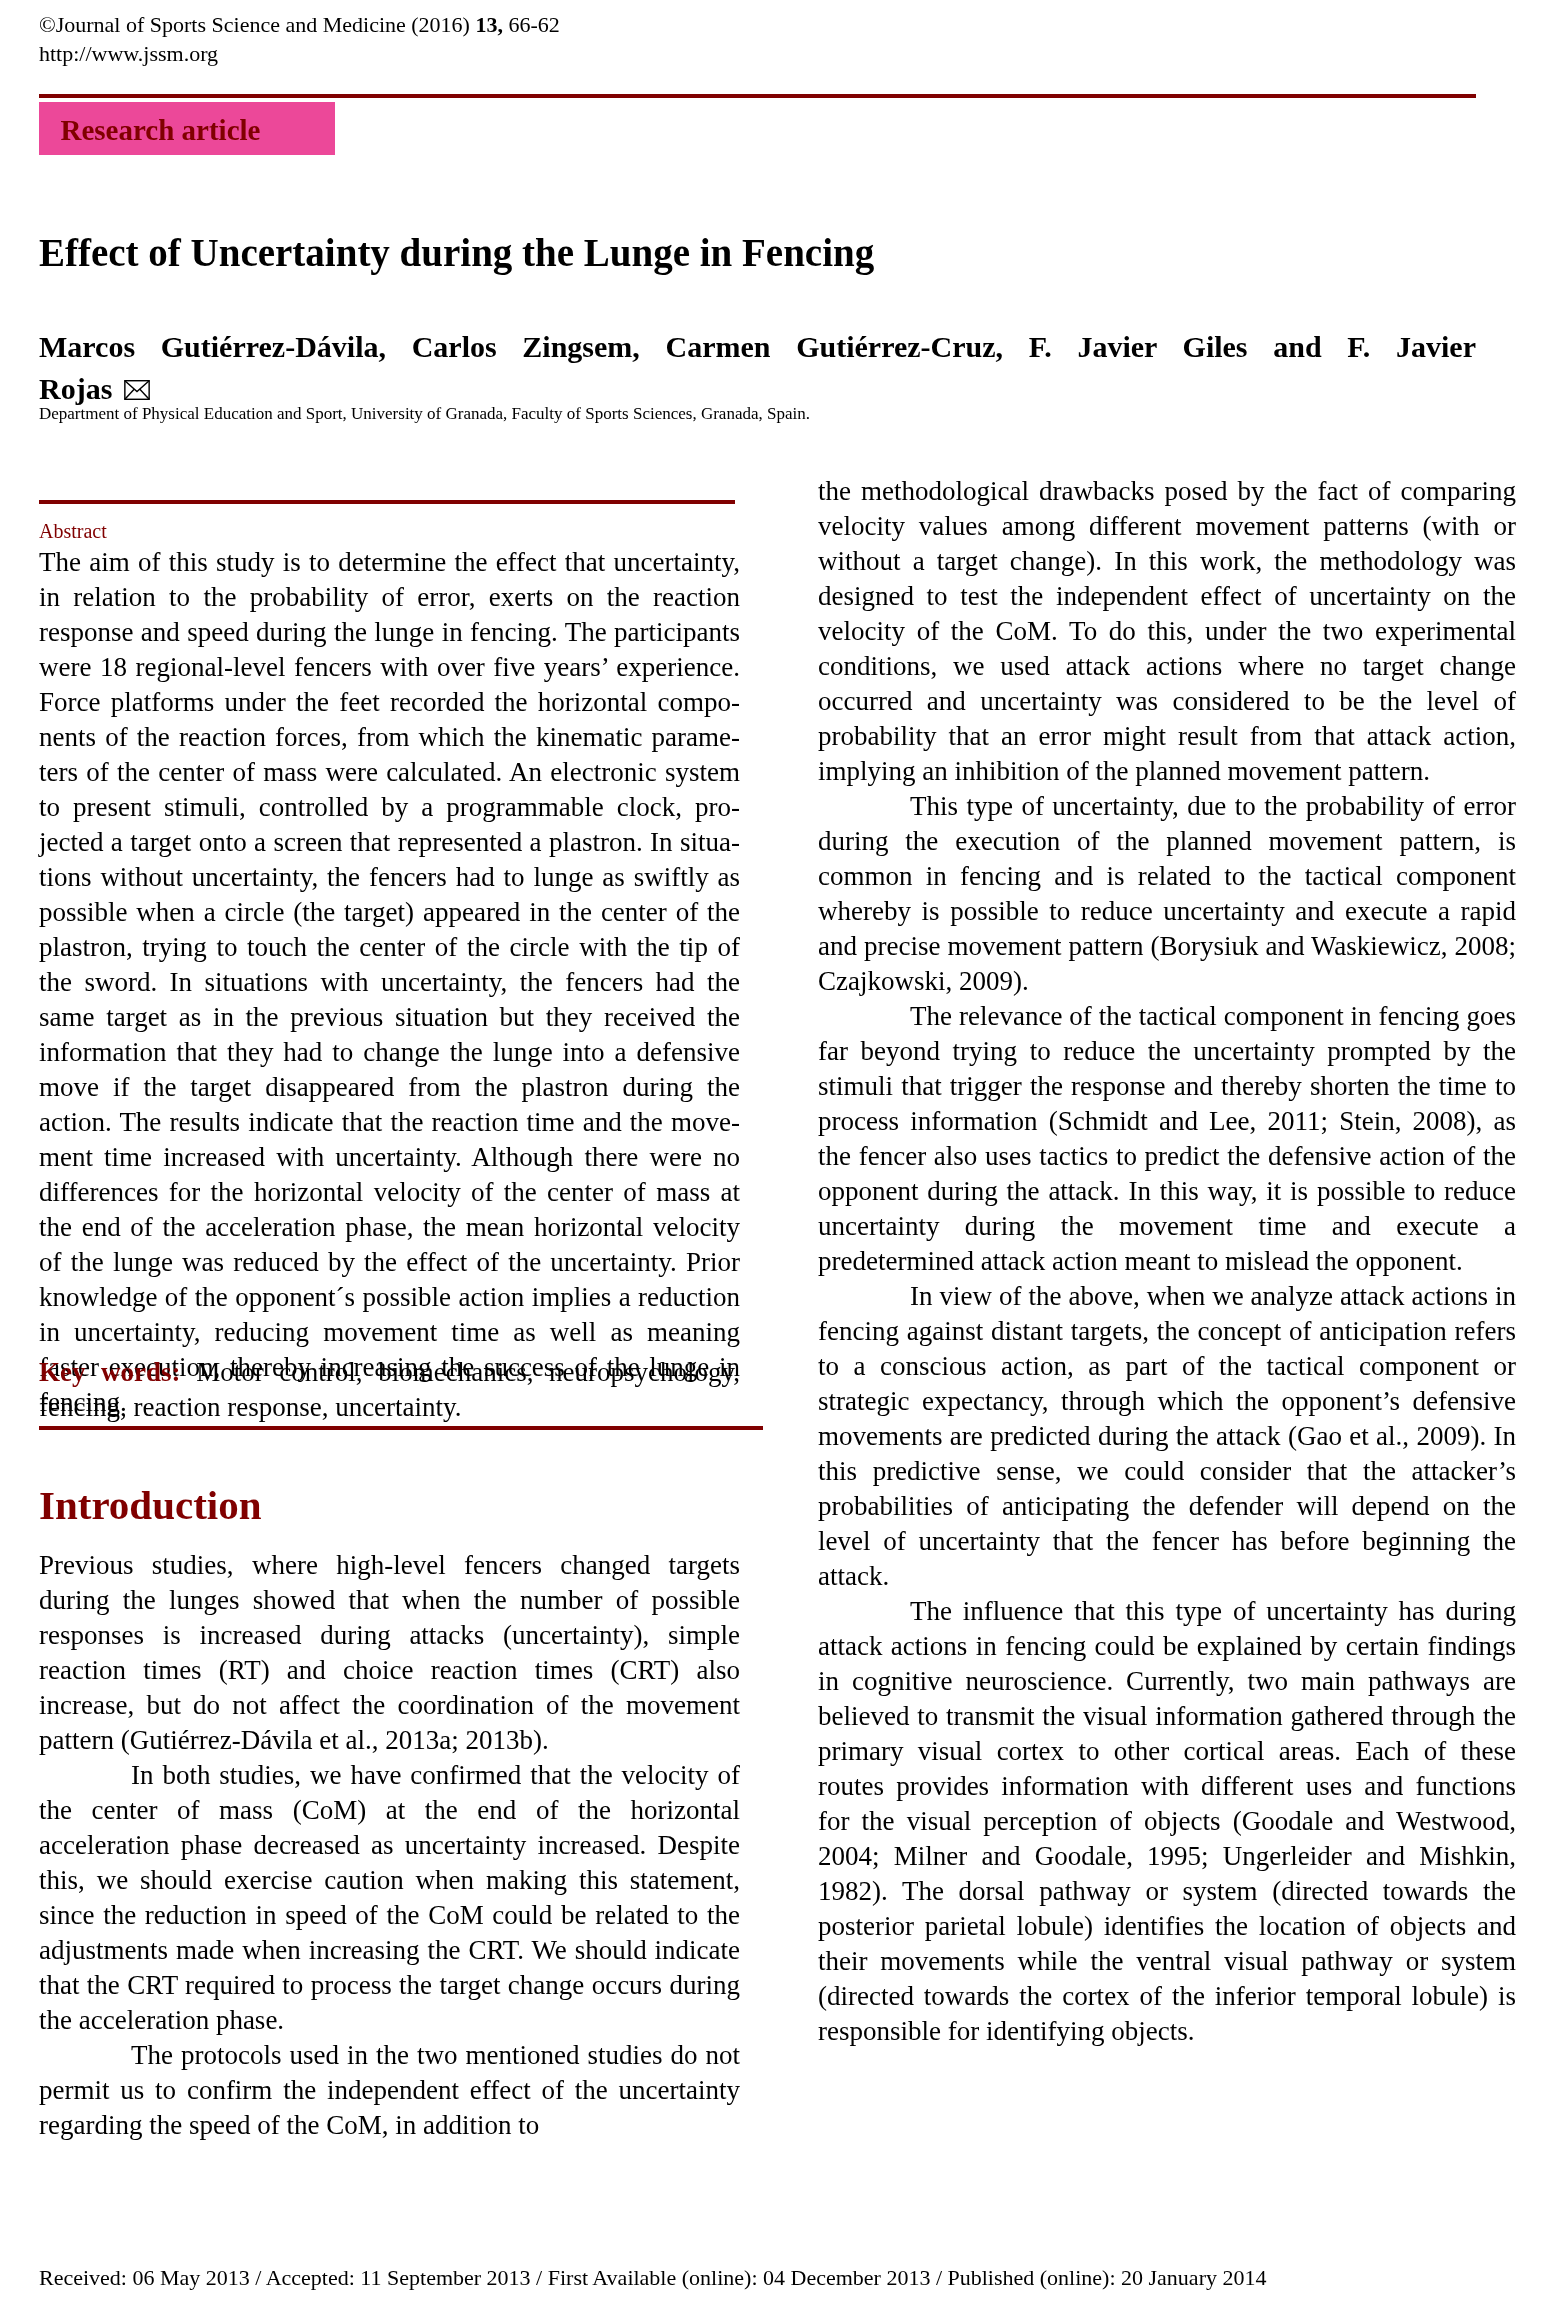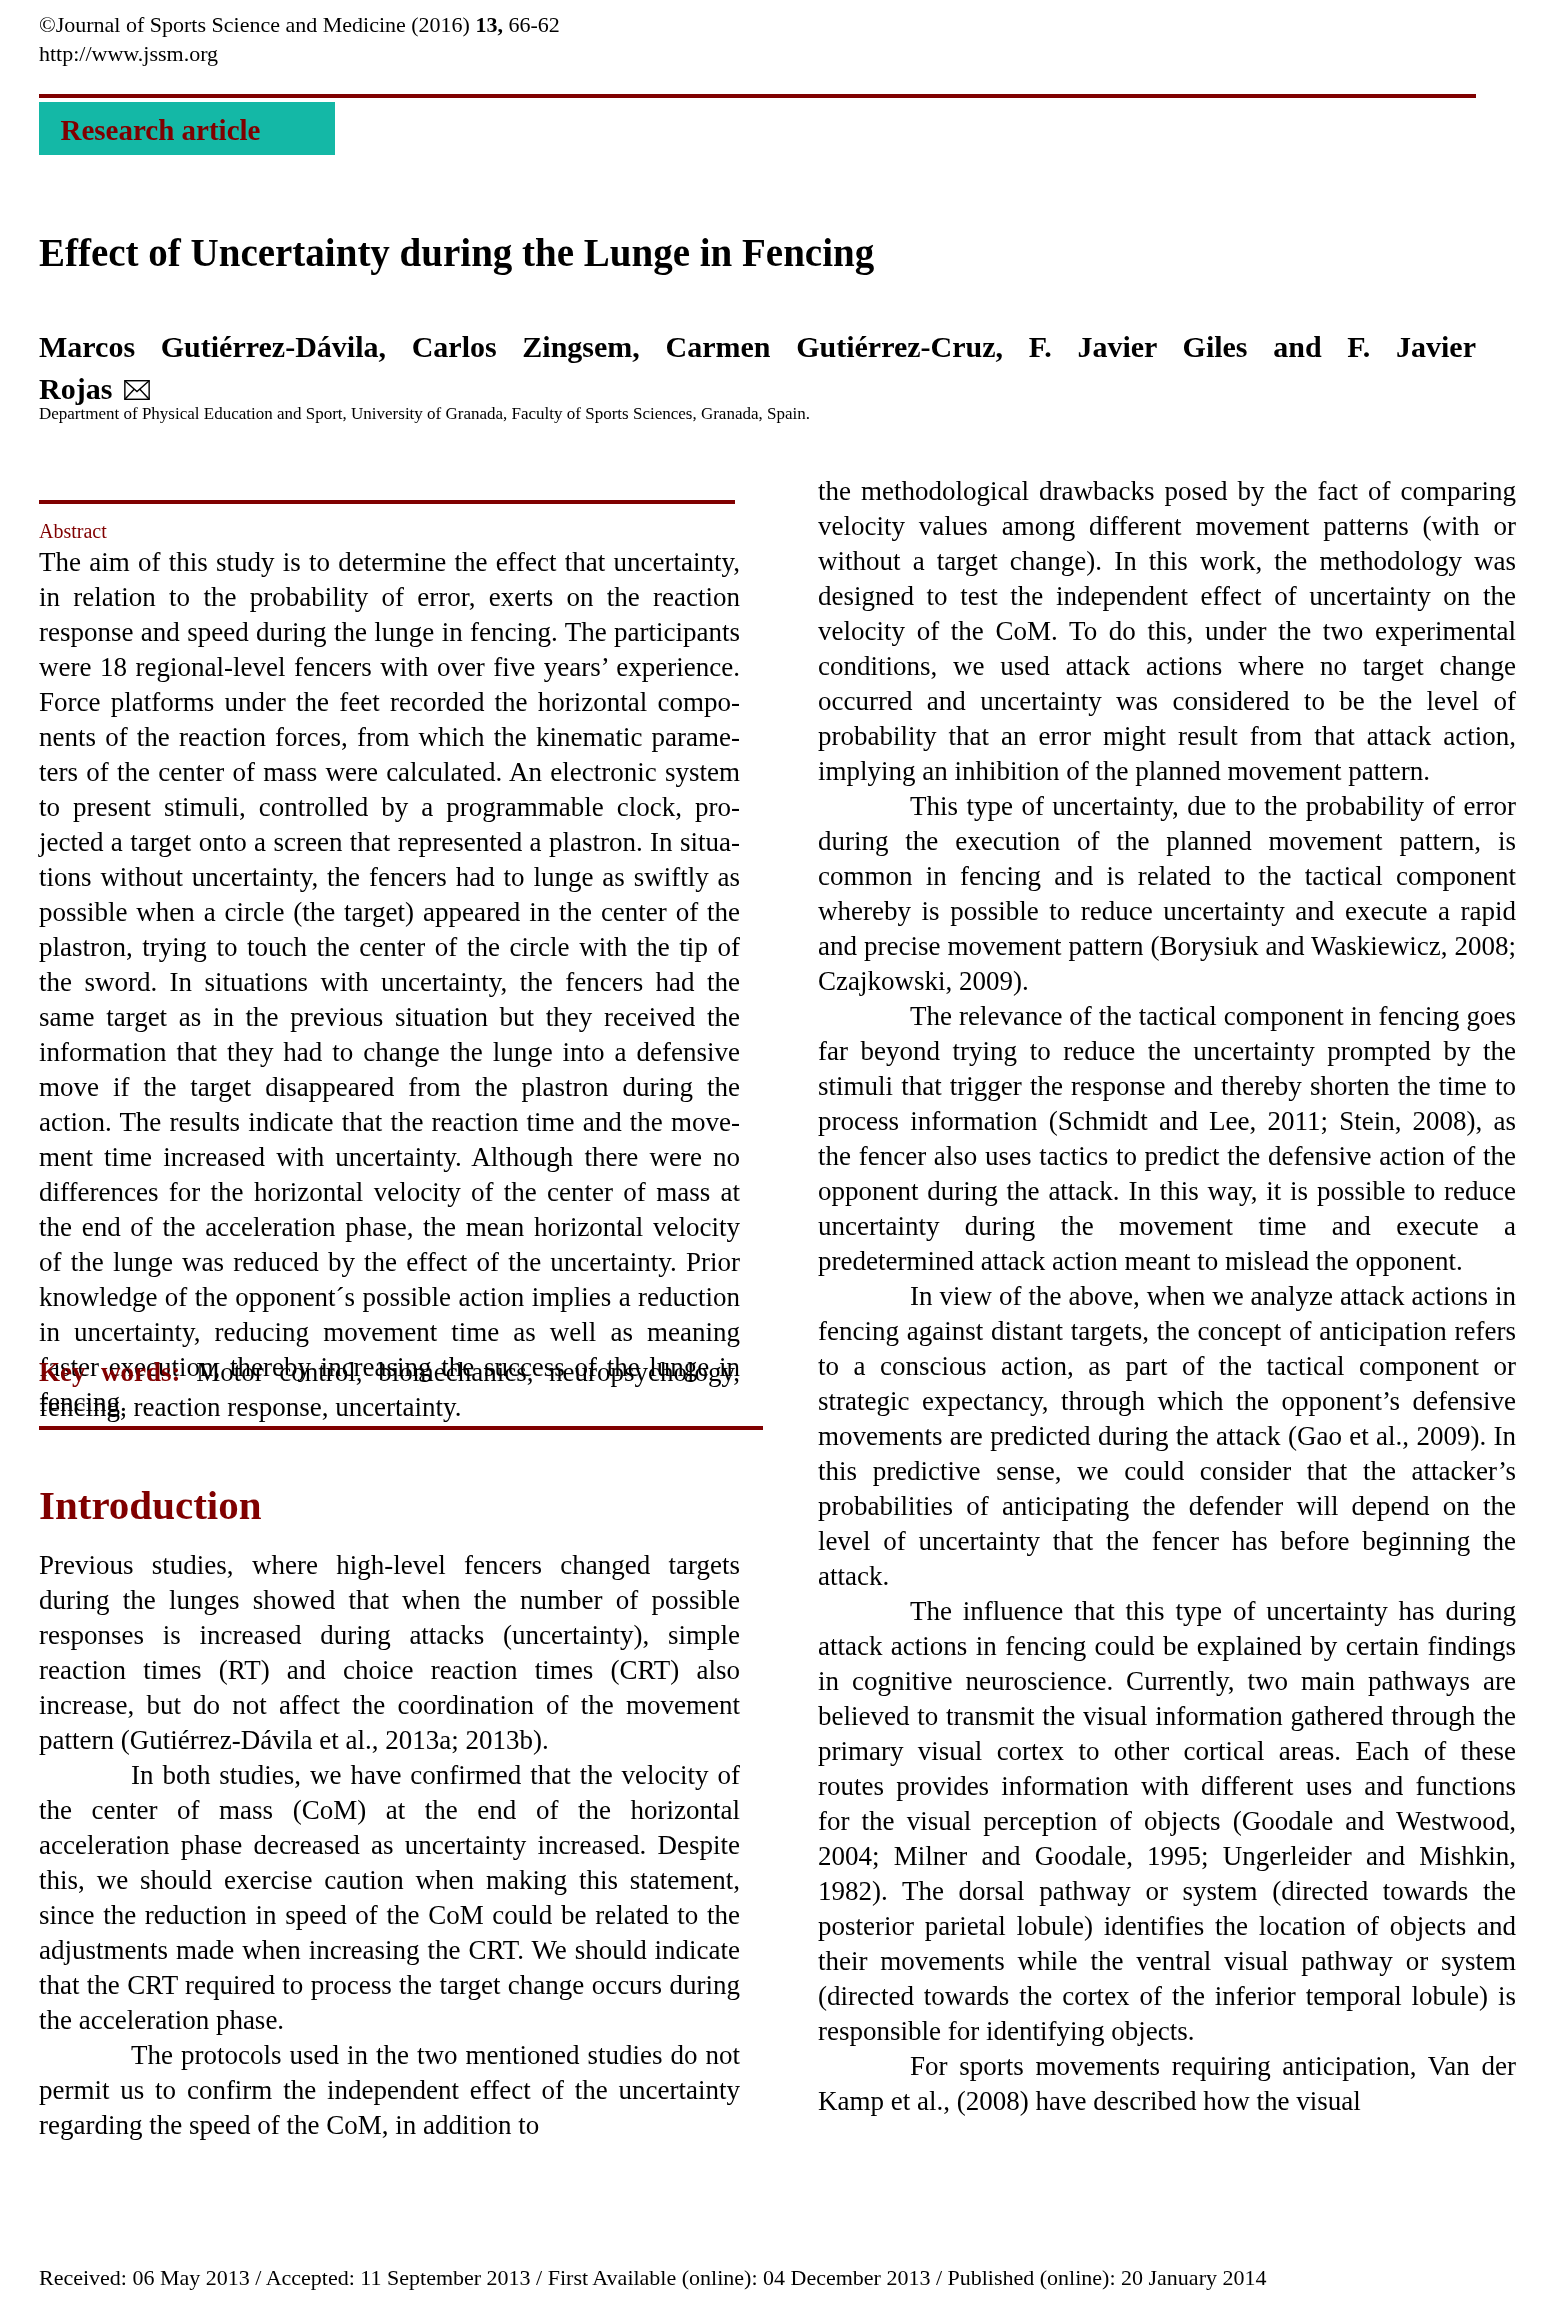--- a/index.html
+++ b/index.html
@@ -5,21 +5,21 @@
   html, body { margin: 0; padding: 0; background: #ffffff; }
   body {
     width: 1561px; height: 2319px; position: relative; overflow: hidden;
     font-family: "Liberation Serif", "DejaVu Serif", serif; color: #000;
   }
   .abs { position: absolute; }
   .hdr { left: 39px; font-size: 22px; line-height: 29px; }
   .hdr b { font-weight: bold; }
   .rule { background: #800000; }
   .badge {
-    left: 39px; top: 102px; width: 296px; height: 53px; background: #14b8a6;
+    left: 39px; top: 102px; width: 296px; height: 53px; background: #ec4899;
   }
   .badge span {
     position: absolute; left: 21.5px; top: 11.5px; font-size: 29px; font-weight: bold; color: #800000;
     white-space: nowrap;
   }
   .title { left: 39px; top: 230px; font-size: 39px; font-weight: bold; white-space: nowrap; }
   .authors {
     left: 39px; top: 326px; width: 1437px; font-size: 30px; font-weight: bold; line-height: 42px;
     text-align: justify; text-align-last: left;
   }
@@ -88,17 +88,16 @@
   <p class="ind">In both studies, we have confirmed that the veloc­ity of the center of mass (CoM) at the end of the horizon­tal acceleration phase decreased as uncertainty increased. Despite this, we should exercise caution when making this statement, since the reduction in speed of the CoM could be related to the adjustments made when increasing the CRT. We should indicate that the CRT required to process the target change occurs during the acceleration phase.</p>
   <p class="ind">The protocols used in the two mentioned studies do not permit us to confirm the independent effect of the uncertainty regarding the speed of the CoM, in addition to</p>
 </div>
 
 <div class="abs col right">
   <p>the methodological drawbacks posed by the fact of com­paring velocity values among different movement patterns (with or without a target change). In this work, the meth­odology was designed to test the independent effect of uncertainty on the velocity of the CoM. To do this, under the two experimental conditions, we used attack actions where no target change occurred and uncertainty was considered to be the level of probability that an error might result from that attack action, implying an inhibi­tion of the planned movement pattern.</p>
   <p class="ind">This type of uncertainty, due to the probability of error during the execution of the planned movement pat­tern, is common in fencing and is related to the tactical component whereby is possible to reduce uncertainty and execute a rapid and precise movement pattern (Borysiuk and Waskiewicz, 2008; Czajkowski, 2009).</p>
   <p class="ind">The relevance of the tactical component in fencing goes far beyond trying to reduce the uncertainty prompted by the stimuli that trigger the response and thereby shorten the time to process information (Schmidt and Lee, 2011; Stein, 2008), as the fencer also uses tactics to pre­dict the defensive action of the opponent during the at­tack. In this way, it is possible to reduce uncertainty dur­ing the movement time and execute a predetermined at­tack action meant to mislead the opponent.</p>
   <p class="ind">In view of the above, when we analyze attack ac­tions in fencing against distant targets, the concept of anticipation refers to a conscious action, as part of the tactical component or strategic expectancy, through which the opponent’s defensive movements are predicted during the attack (Gao et al., 2009). In this predictive sense, we could consider that the attacker’s probabilities of antici­pating the defender will depend on the level of uncer­tainty that the fencer has before beginning the attack.</p>
   <p class="ind">The influence that this type of uncertainty has dur­ing attack actions in fencing could be explained by certain findings in cognitive neuroscience. Currently, two main pathways are believed to transmit the visual information gathered through the primary visual cortex to other corti­cal areas. Each of these routes provides information with different uses and functions for the visual perception of objects (Goodale and Westwood, 2004; Milner and Goodale, 1995; Ungerleider and Mishkin, 1982). The dorsal pathway or system (directed towards the posterior parietal lobule) identifies the location of objects and their movements while the ventral visual pathway or system (directed towards the cortex of the inferior temporal lob­ule) is responsible for identifying objects.</p>
-  <p class="ind">For sports movements requiring anticipation, Van der Kamp et al., (2008) have described how the visual</p>
 </div>
 
 <div class="abs footer">Received: 06 May 2013 / Accepted: 11 September 2013 / First Available (online): 04 December 2013 / Published (online): 20 January 2014</div>
 
 
 </body></html>

